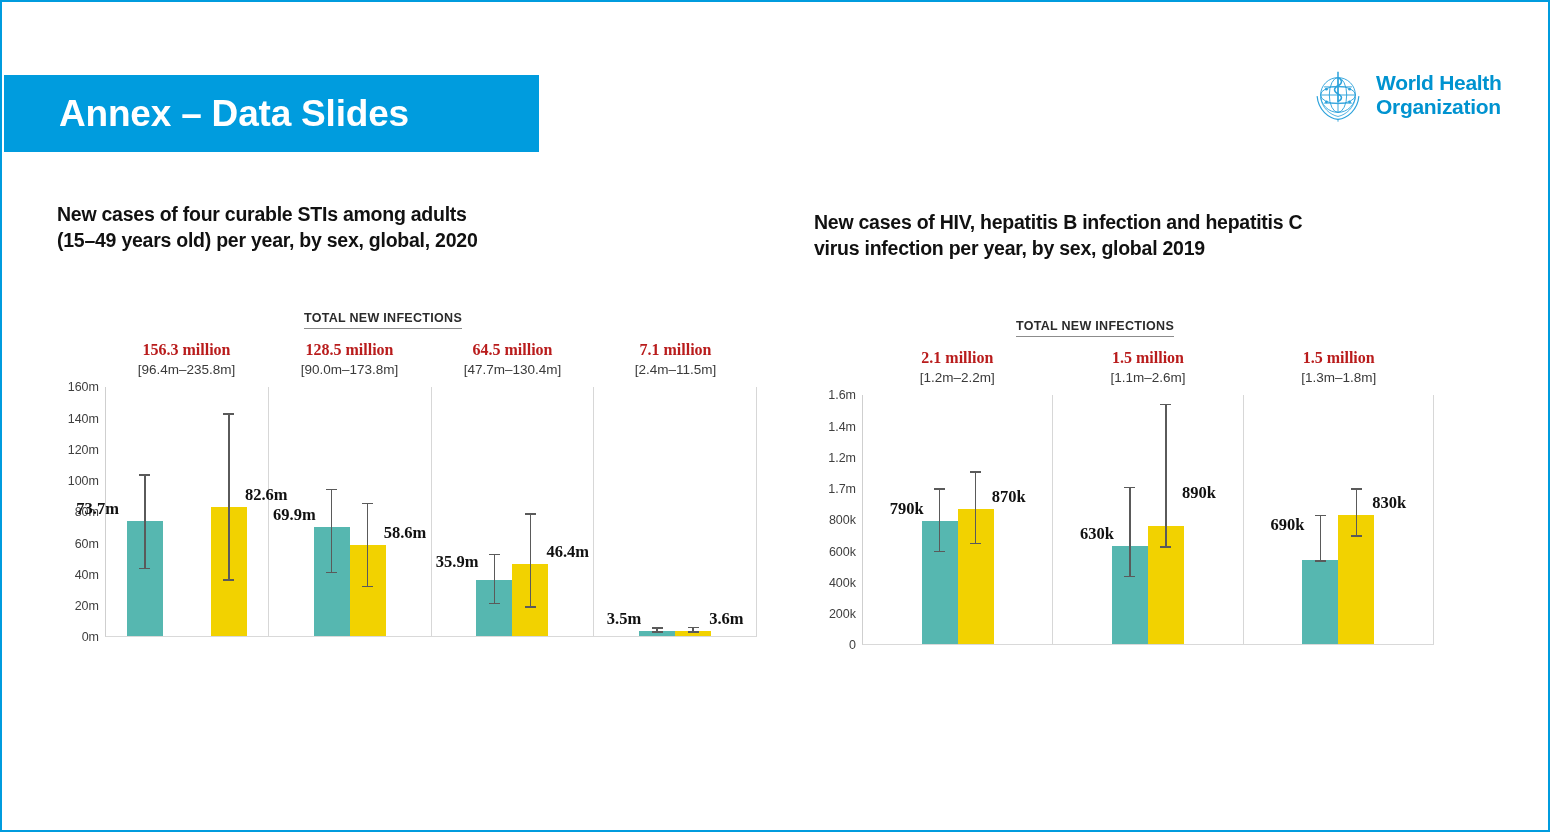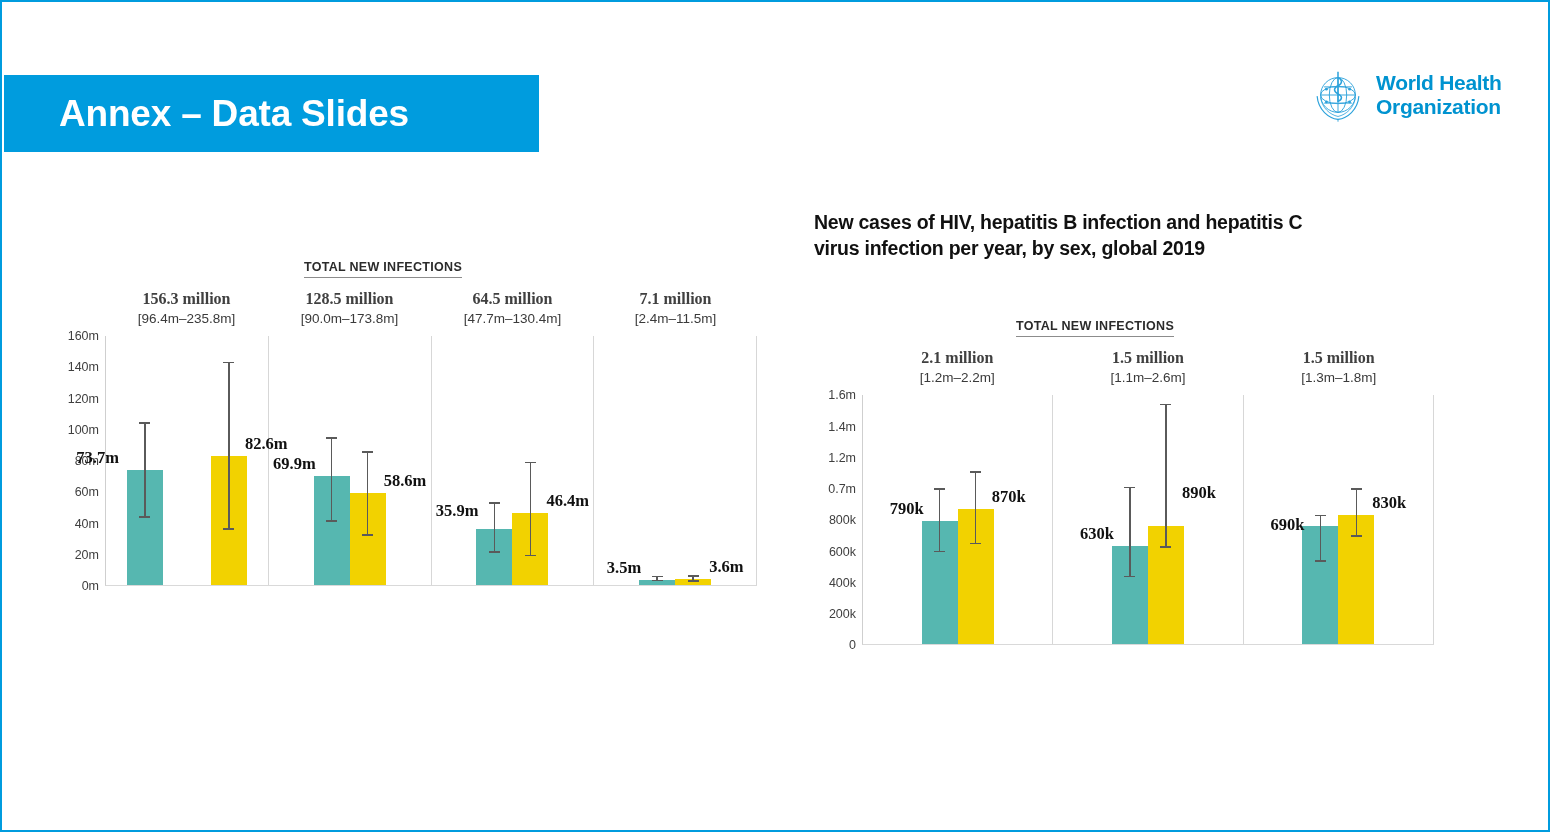--- a/index.html
+++ b/index.html
@@ -88,21 +88,21 @@
     display:flex;
     margin-top:12px;
   }
   .total-cell{
     text-align:center;
     font-family:"Liberation Serif", serif;
   }
   .total-cell .tv{
     font-size:16px;
     font-weight:bold;
-    color:#404040;
+    color:#b91c1c;
     white-space:nowrap;
   }
   .total-cell .tr{
     font-size:13.5px;
     color:#3a3a3a;
     margin-top:3px;
     white-space:nowrap;
     font-family:"Liberation Sans", sans-serif;
   }
 
@@ -206,20 +206,22 @@
         </g>
       </svg>
     </span>
     <span class="who-words">
       <span>World Health</span><br>
       <span>Organization</span>
     </span>
   </div>
 
   <div class="chart-block" id="chart-left">
+    <div class="chart-title">New cases of four curable STIs among adults
+(15–49 years old) per year, by sex, global, 2020</div>
     <div class="total-header">
       <span class="tni">TOTAL NEW INFECTIONS</span>
     </div>
     <div class="totals-row" id="totals-left" style="padding-left: 48px;">
         <div class="total-cell" style="flex: 1 1 0px;">
           <div class="tv">156.3 million</div>
           <div class="tr">[96.4m–235.8m]</div>
         </div>
         <div class="total-cell" style="flex: 1 1 0px;">
           <div class="tv">128.5 million</div>
@@ -336,21 +338,21 @@
           <div class="tr">[1.3m–1.8m]</div>
         </div>
       </div>
     <div class="plot-wrap" id="plot-right" style="height:250px;">
       <div class="yaxis" id="yaxis-right" style="height: 250px;">
           <div class="ytick" style="top: 250px;">0</div>
           <div class="ytick" style="top: 218.75px;">200k</div>
           <div class="ytick" style="top: 187.5px;">400k</div>
           <div class="ytick" style="top: 156.25px;">600k</div>
           <div class="ytick" style="top: 125px;">800k</div>
-          <div class="ytick" style="top: 93.75px;">0.7m</div>
+          <div class="ytick" style="top: 93.75px;">1.7m</div>
           <div class="ytick" style="top: 62.5px;">1.2m</div>
           <div class="ytick" style="top: 31.25px;">1.4m</div>
           <div class="ytick" style="top: 0px;">1.6m</div>
         </div>
       <div class="plot" id="panels-right">
           <div class="panel">
             <div class="bars">
               <div class="bar female" style="height: 123.438px;">
                 <div class="errbar" style="bottom: 92.1875px; height: 62.5px;"></div>
                 <div class="errcap" style="bottom: 154.688px;"></div>
@@ -376,21 +378,21 @@
               <div class="bar male" style="height: 118px;">
                 <div class="errbar" style="bottom: 96.875px; height: 142.188px;"></div>
                 <div class="errcap" style="bottom: 239.062px;"></div>
                 <div class="errcap" style="bottom: 96.875px;"></div>
                 <div class="vlabel" style="bottom: 141.062px; left: 34px;">890k</div>
               </div>
             </div>
           </div>
           <div class="panel">
             <div class="bars">
-              <div class="bar female" style="height: 118px;">
+              <div class="bar female" style="height: 84px;">
                 <div class="errbar" style="bottom: 82.8125px; height: 45.3125px;"></div>
                 <div class="errcap" style="bottom: 128.125px;"></div>
                 <div class="errcap" style="bottom: 82.8125px;"></div>
                 <div class="vlabel" style="bottom: 109.812px; right: 34px;">690k</div>
               </div>
               <div class="bar male" style="height: 129.688px;">
                 <div class="errbar" style="bottom: 107.812px; height: 46.875px;"></div>
                 <div class="errcap" style="bottom: 154.688px;"></div>
                 <div class="errcap" style="bottom: 107.812px;"></div>
                 <div class="vlabel" style="bottom: 131.688px; left: 34px;">830k</div>

